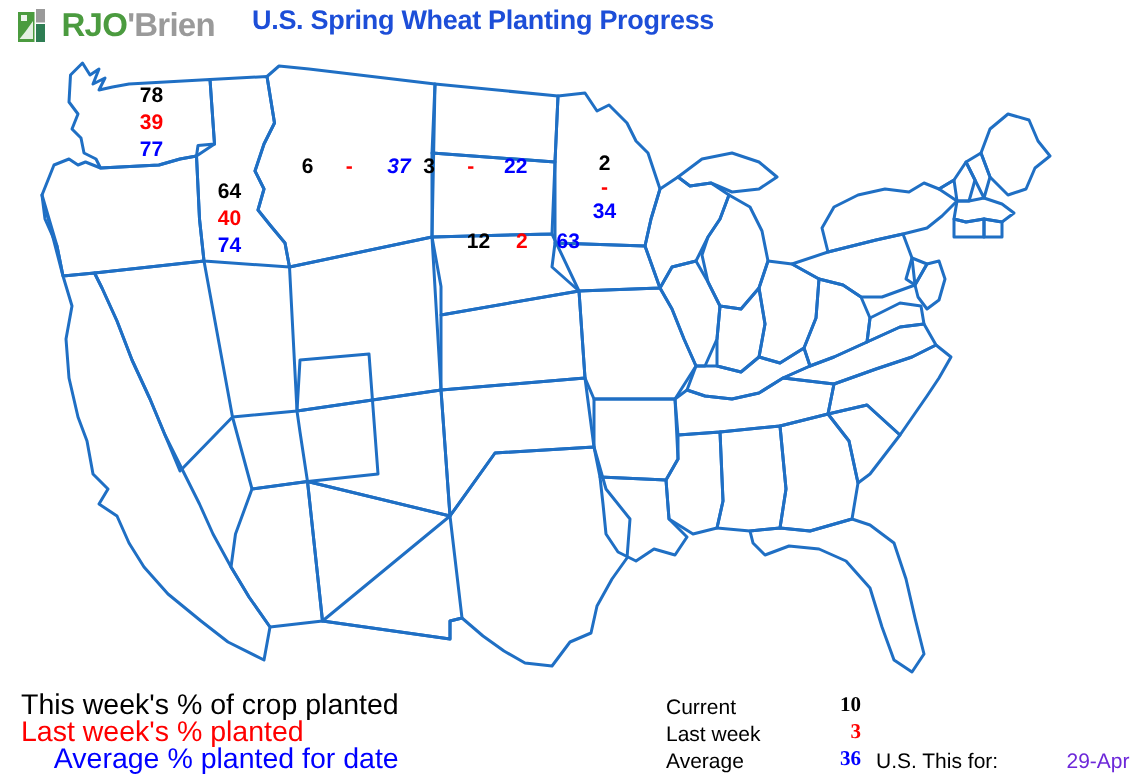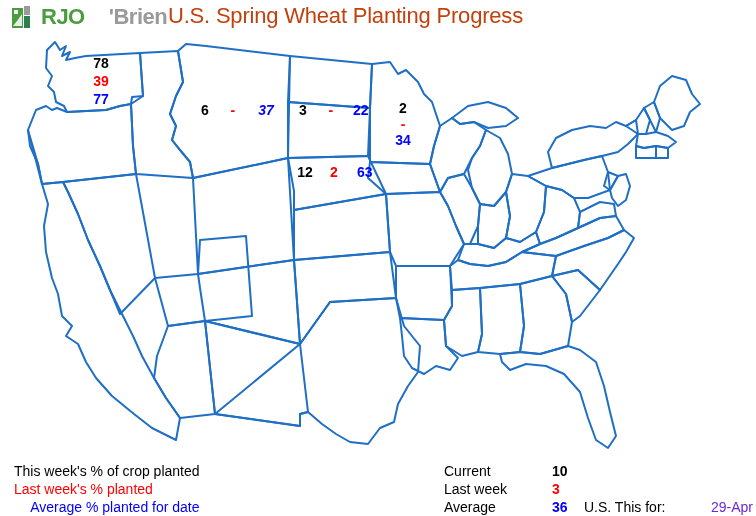--- a/index.html
+++ b/index.html
@@ -38,28 +38,28 @@
   #logo-text {
     position: absolute;
     left: 29px; top: 0px;
     font-size: 22px;
     font-weight: bold;
     letter-spacing: -0.5px;
     white-space: nowrap;
     line-height: 26px;
   }
   .logo-green { color: #4b9b3f; text-align: center; }
-  .logo-gray  { color: #9a9a9a; margin-left: 24px; }
+  .logo-gray  { color: #9a9a9a; }
 
   #page-title {
     position: absolute;
     left: 168px; top: 3px;
-    font-size: 22px;
-    font-weight: normal;
-    color: #c2410c;
+    font-size: 18px;
+    font-weight: bold;
+    color: #1d4ed8;
     white-space: nowrap;
     letter-spacing: -0.2px;
   }
 
   
   #map-wrap {
     position: absolute;
     left: 0; top: 26px;
     width: 652px;
     height: 440px;
@@ -77,21 +77,21 @@
   .state-label.row   { line-height: 16px; }
   .state-label.row .v { display: inline-block; }
   .v-current { color: #000000; }
   .v-last    { color: #ff0000; }
   .v-avg     { color: #0000ff; }
 
   
   #legend {
     position: absolute;
     left: 14px; top: 462px;
-    font-size: 14px;
+    font-size: 19px;
     line-height: 18px;
   }
   #legend div { white-space: nowrap; }
   .lg-current { color: #000000; }
   .lg-last    { color: #ff0000; }
   .lg-avg     { color: #0000ff; text-align: right; }
 
   
   #summary {
     position: absolute;
@@ -106,22 +106,23 @@
   }
   .sum-label {
     position: absolute;
     left: 0; top: 0;
     color: #000000;
   }
   .sum-value {
     position: absolute;
     left: 108px; top: 0;
     font-weight: bold;
-    text-align: left;
+    text-align: right;
     width: 22px;
+    font-family: Liberation Serif, serif;
   }
   .sum-value.v-current { color: #000000; }
   .sum-value.v-last    { color: #ff0000; }
   .sum-value.v-avg     { color: #0000ff; }
   #total-for-label {
     position: absolute;
     left: 140px; top: 0;
     color: #000000;
   }
   #total-for-date {
@@ -253,40 +254,45 @@
         <path d="M580,186 L600,176 L614,178 L616,190 L600,192 L578,202 Z"></path>
       </g>
     </svg>
 
     <div class="state-label stack" style="left:84px; top:28px; width:34px;">
       <div class="v-current">78</div>
       <div class="v-last">39</div>
       <div class="v-avg">77</div>
     </div>
 
+    <div class="state-label stack" style="left:136px; top:92px; width:34px;">
+      <div class="v-current">64</div>
+      <div class="v-last">40</div>
+      <div class="v-avg">74</div>
+    </div>
 
     <div class="state-label row" style="left:196px; top:76px;">
       <span class="v v-current" style="width:18px; text-align:center;">6</span>
       <span class="v v-last" style="width:30px; text-align:center;">-</span>
       <span class="v v-avg" style="width:22px; text-align:right;font-style:italic;">37</span>
     </div>
 
-    <div class="state-label row" style="left:294px; top:76px;">
+    <div class="state-label row" style="left:277px; top:76px;">
       <span class="v v-current" style="width:18px; text-align:center;">3</span>
       <span class="v v-last" style="width:30px; text-align:center;">-</span>
       <span class="v v-avg" style="width:22px; text-align:center;">22</span>
     </div>
 
     <div class="state-label stack" style="left:389px; top:74px; width:28px; line-height:16px;">
       <div class="v-current">2</div>
       <div class="v-last">-</div>
       <div class="v-avg">34</div>
     </div>
 
-    <div class="state-label row" style="left:294px; top:126px;margin-top:12px;">
+    <div class="state-label row" style="left:308px; top:126px;">
       <span class="v v-current" style="width:22px; text-align:center;">12</span>
       <span class="v v-last" style="width:28px; text-align:center;">2</span>
       <span class="v v-avg" style="width:26px; text-align:center;">63</span>
     </div>
 
   </div>
 
   <div id="legend">
     <div class="lg-current">This week's % of crop planted</div>
     <div class="lg-last">Last week's % planted</div>

